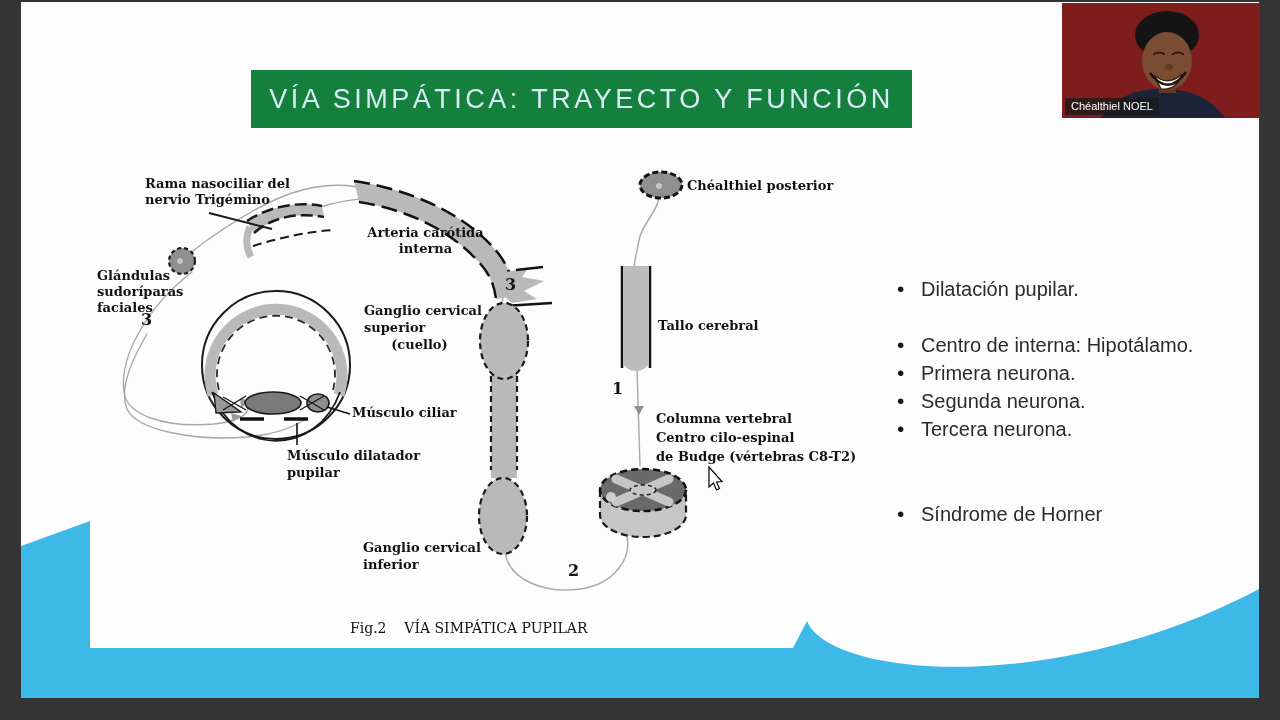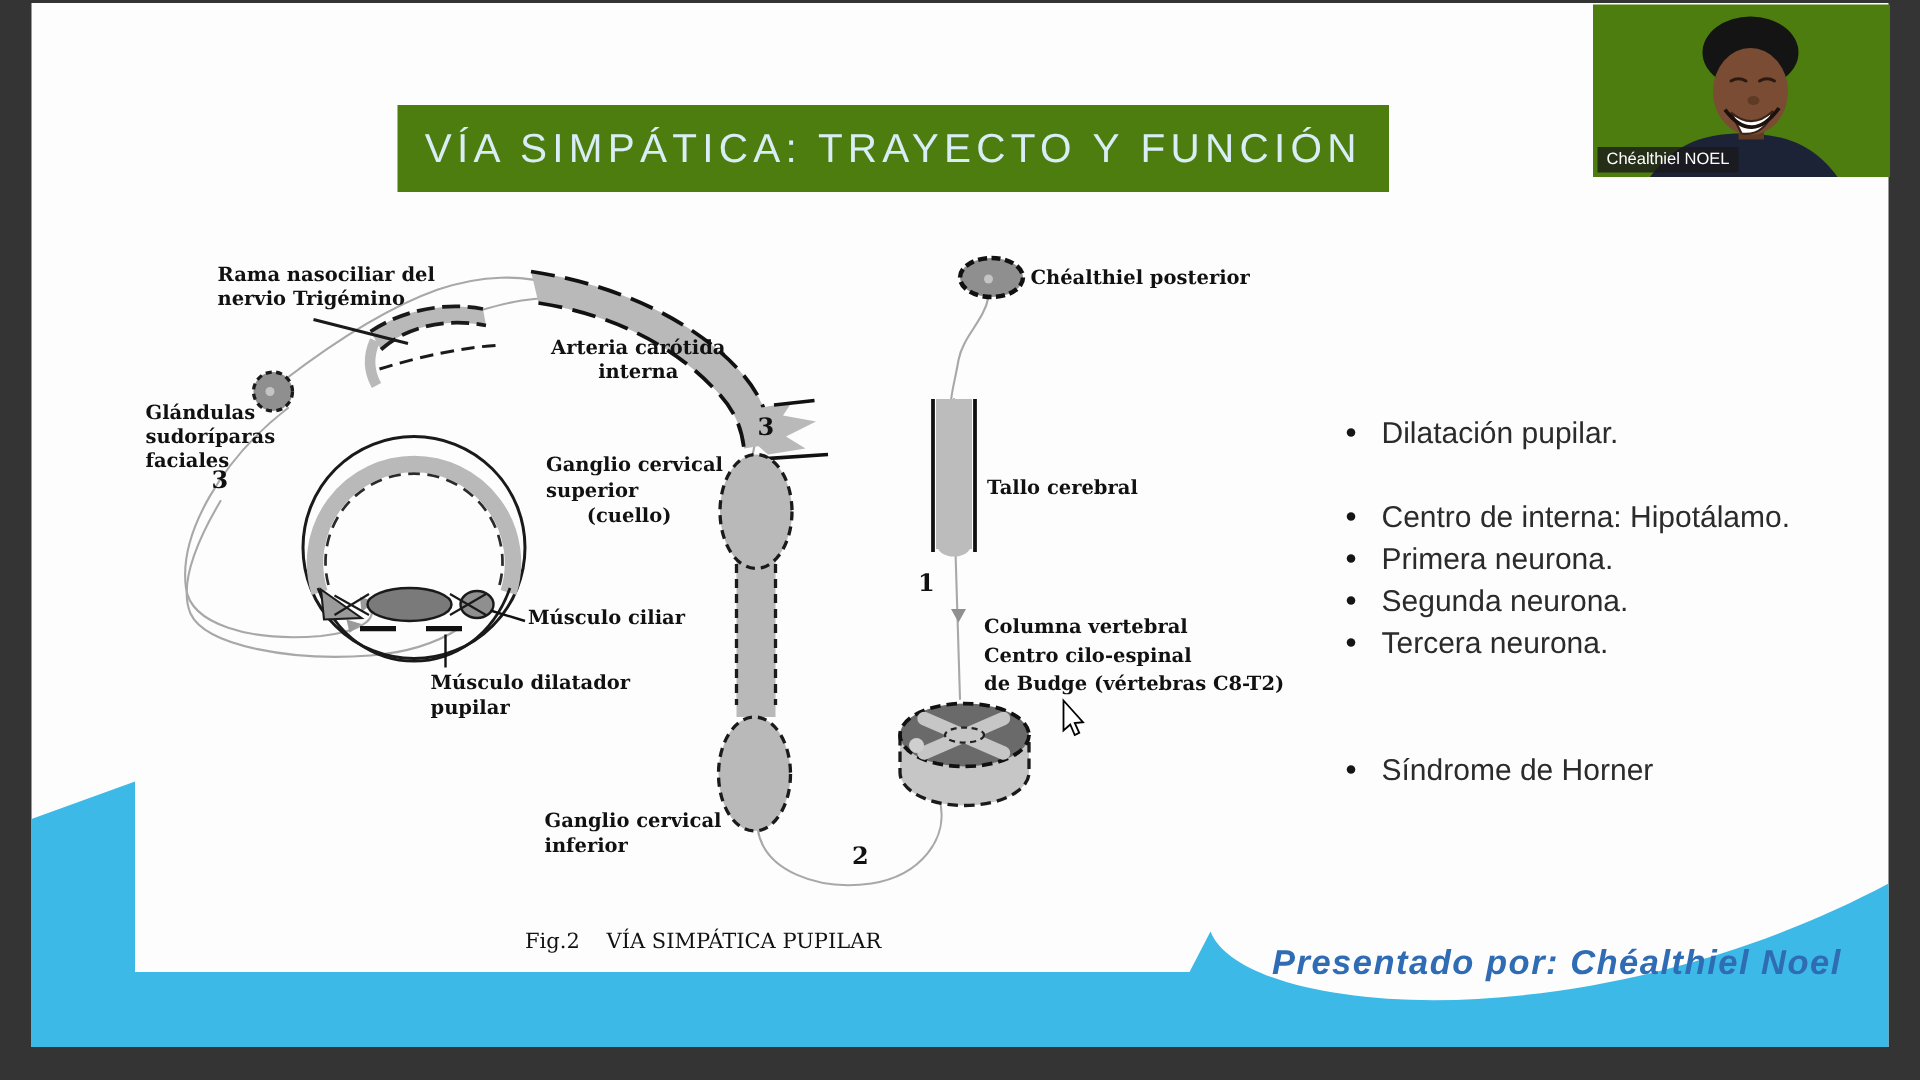--- a/index.html
+++ b/index.html
@@ -129,21 +129,21 @@
     <ellipse cx="273" cy="403" rx="28" ry="11" fill="#7a7a7a" stroke="#1a1a1a" stroke-width="1.6"></ellipse>
     <path d="M 214,393 L 241,412 L 216,413 Z" fill="#9a9a9a" stroke="#1a1a1a" stroke-width="1.4"></path>
     <ellipse cx="318" cy="403" rx="11" ry="9" fill="#8f8f8f" stroke="#1a1a1a" stroke-width="1.6"></ellipse>
     <path d="M 246,396 L 223,410 M 223,397 L 246,410 M 300,396 L 324,410 M 324,396 L 300,410" stroke="#1a1a1a" stroke-width="1.4" fill="none"></path>
     <path d="M 240,419 L 264,419 M 284,419 L 308,419" stroke="#111" stroke-width="3.5" fill="none"></path>
     <path d="M 297,423 L 297,445" stroke="#111" stroke-width="1.6" fill="none"></path>
     <path d="M 327,407 L 350,414" stroke="#111" stroke-width="1.6" fill="none"></path>
   </g>
 </svg>
 
-<div class="title-banner" style="background: #4d7c0f; margin-left: 14px;">
+<div class="title-banner" style="background: #15803d;">
   <span>VÍA SIMPÁTICA: TRAYECTO Y FUNCIÓN</span>
 </div>
 
 <div>
   <div class="dlabel" style="left:145px;top:176px">Rama nasociliar del
 nervio Trigémino</div>
   <div class="dlabel" style="left:97px;top:268px">Glándulas
 sudoríparas
 faciales</div>
   <div class="dlabel" style="left:358px;top:225px;width:135px;text-align:center">Arteria carótida
@@ -171,24 +171,23 @@
 <div class="bullets">
   <div class="b1">Dilatación pupilar.</div>
   <div class="b2">Centro de interna: Hipotálamo.</div>
   <div class="b3">Primera neurona.</div>
   <div class="b4">Segunda neurona.</div>
   <div class="b5">Tercera neurona.</div>
   <div class="b6">Síndrome de Horner</div>
 </div>
 
 <div class="footer">
-  <div class="l1">Presentado por: Chéalthiel Noel</div>
-</div>
-
-<div class="webcam" style="background: #4d7c0f;">
+</div>
+
+<div class="webcam" style="background: #7f1d1d;">
   <svg width="198" height="115" viewBox="0 0 198 115">
     <path d="M 38,115 C 55,92 75,86 99,86 C 127,86 147,93 163,115 Z" fill="#1d2336"></path>
     <rect x="97" y="74" width="17" height="16" fill="#5f3b26"></rect>
     <ellipse cx="105" cy="32" rx="32" ry="24" fill="#141414"></ellipse>
     <ellipse cx="105" cy="58" rx="25" ry="29" fill="#7a4c33"></ellipse>
     <path d="M 92,51 Q 97,48 102,51 M 111,51 Q 116,48 121,51" stroke="#2b1a10" stroke-width="2" fill="none" stroke-linecap="round"></path>
     <ellipse cx="107" cy="64" rx="4" ry="3" fill="#5f3b26"></ellipse>
     <path d="M 92,72 Q 106,84 120,71 Q 114,88 99,86 Z" fill="#fff" stroke="#3a241a" stroke-width="1.5"></path>
     <path d="M 88,70 Q 106,94 124,69" stroke="#1d120b" stroke-width="2.5" fill="none"></path>
   </svg>

